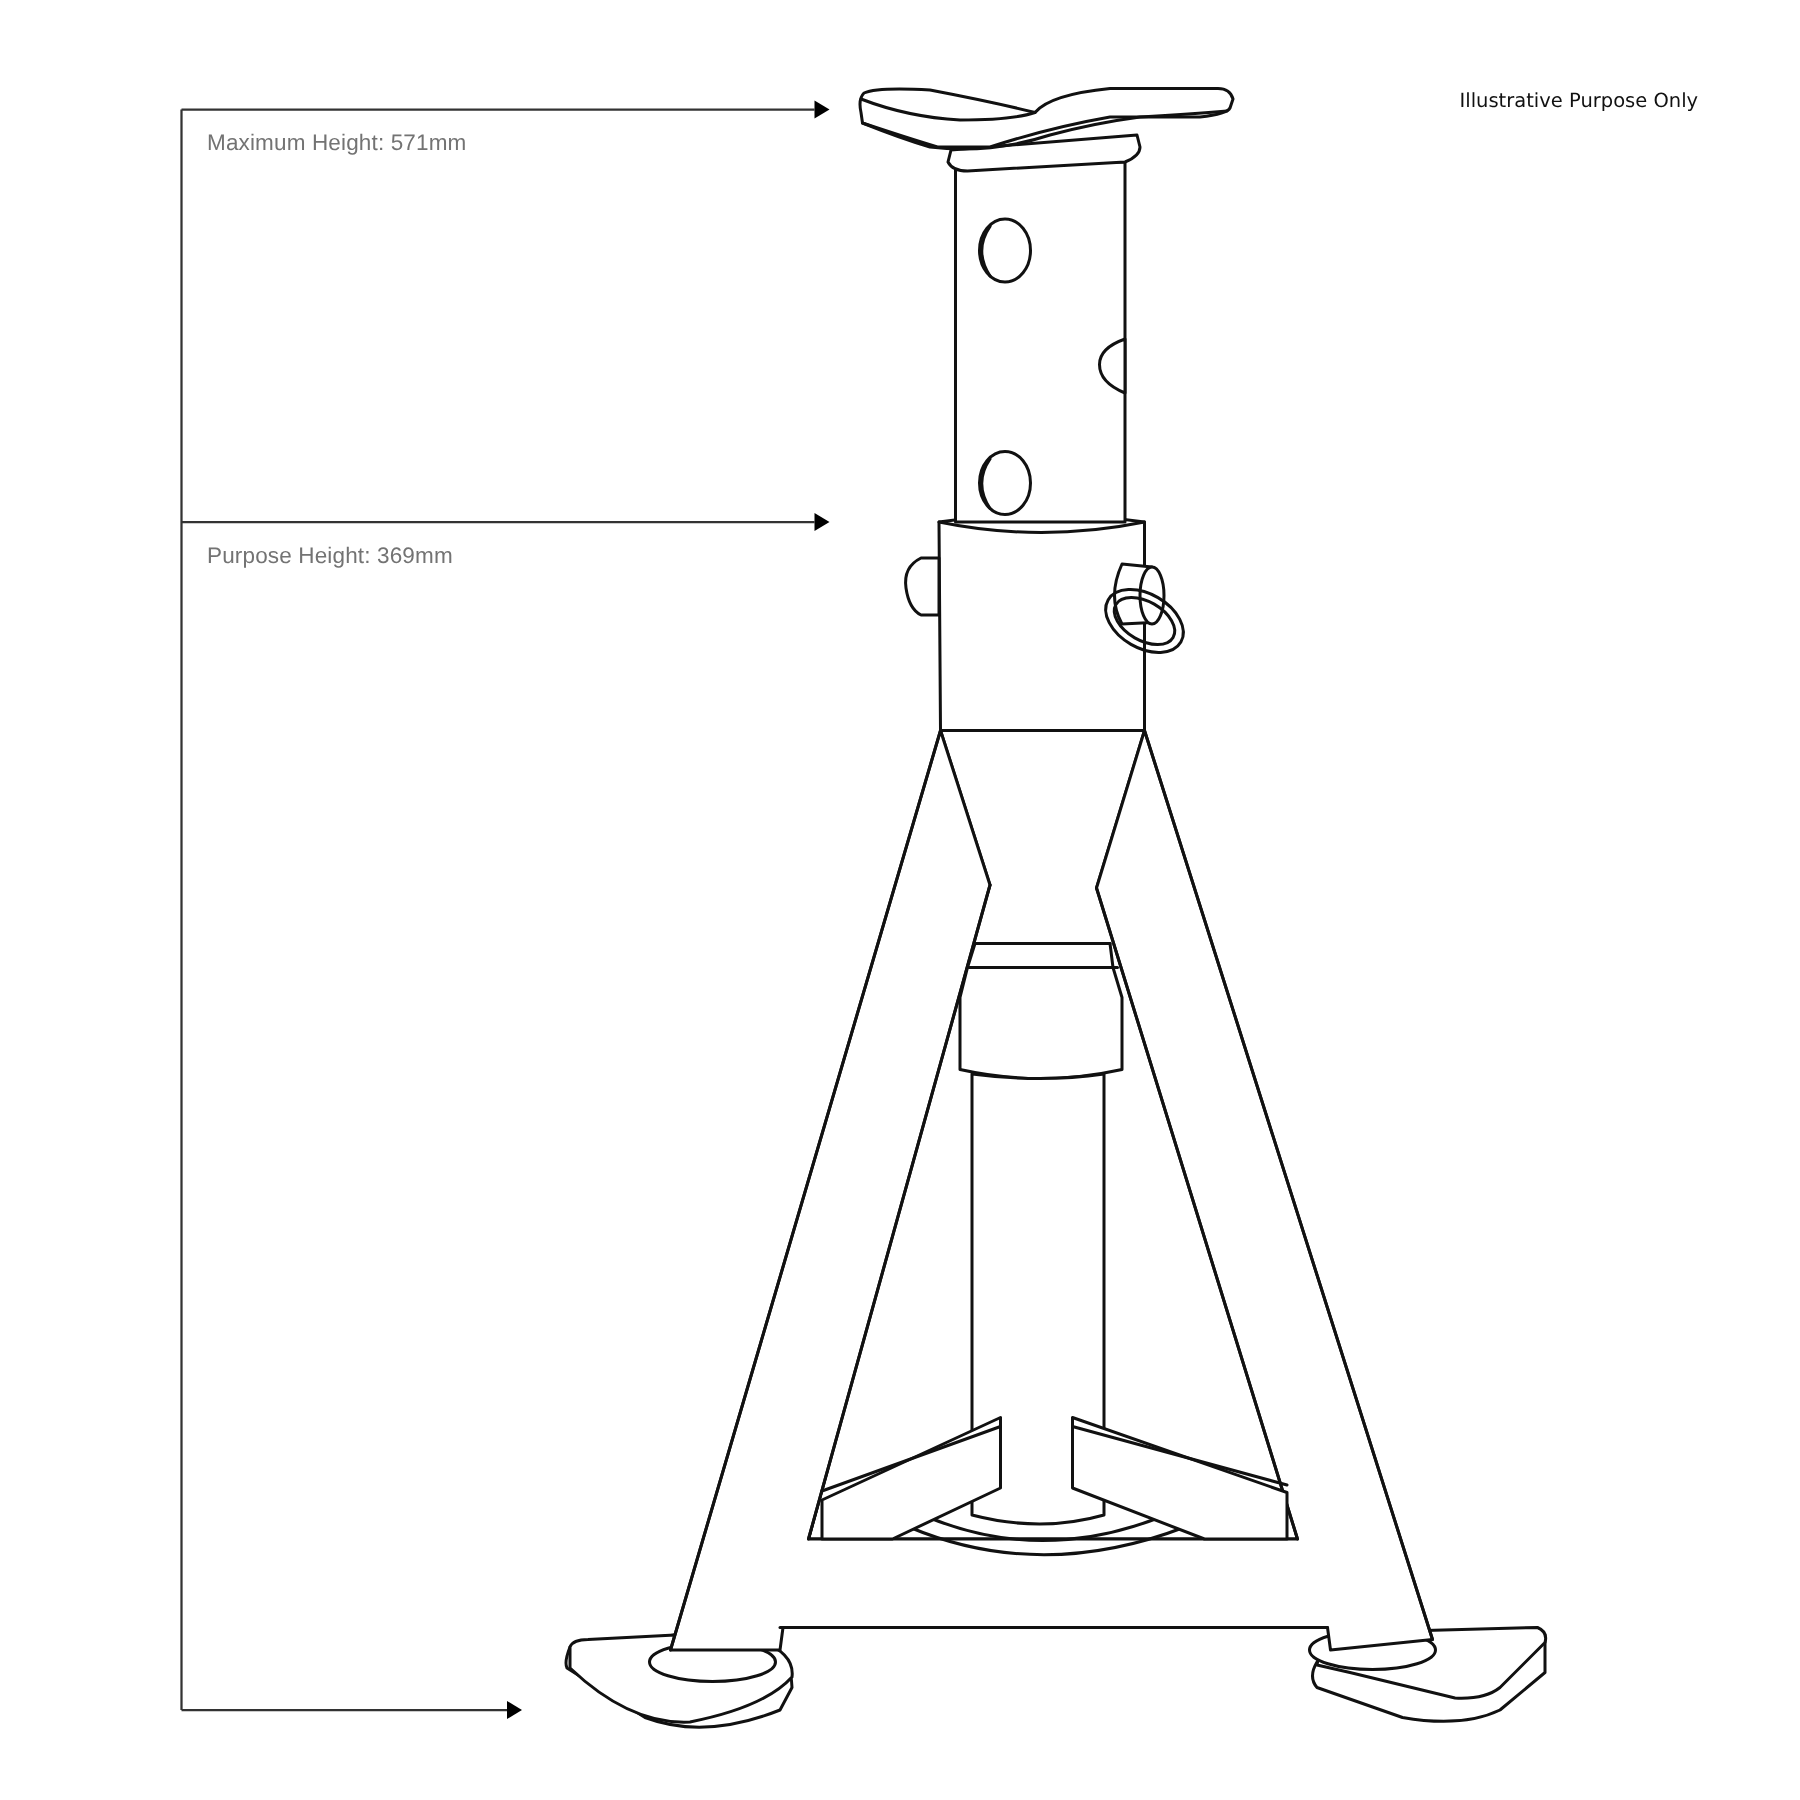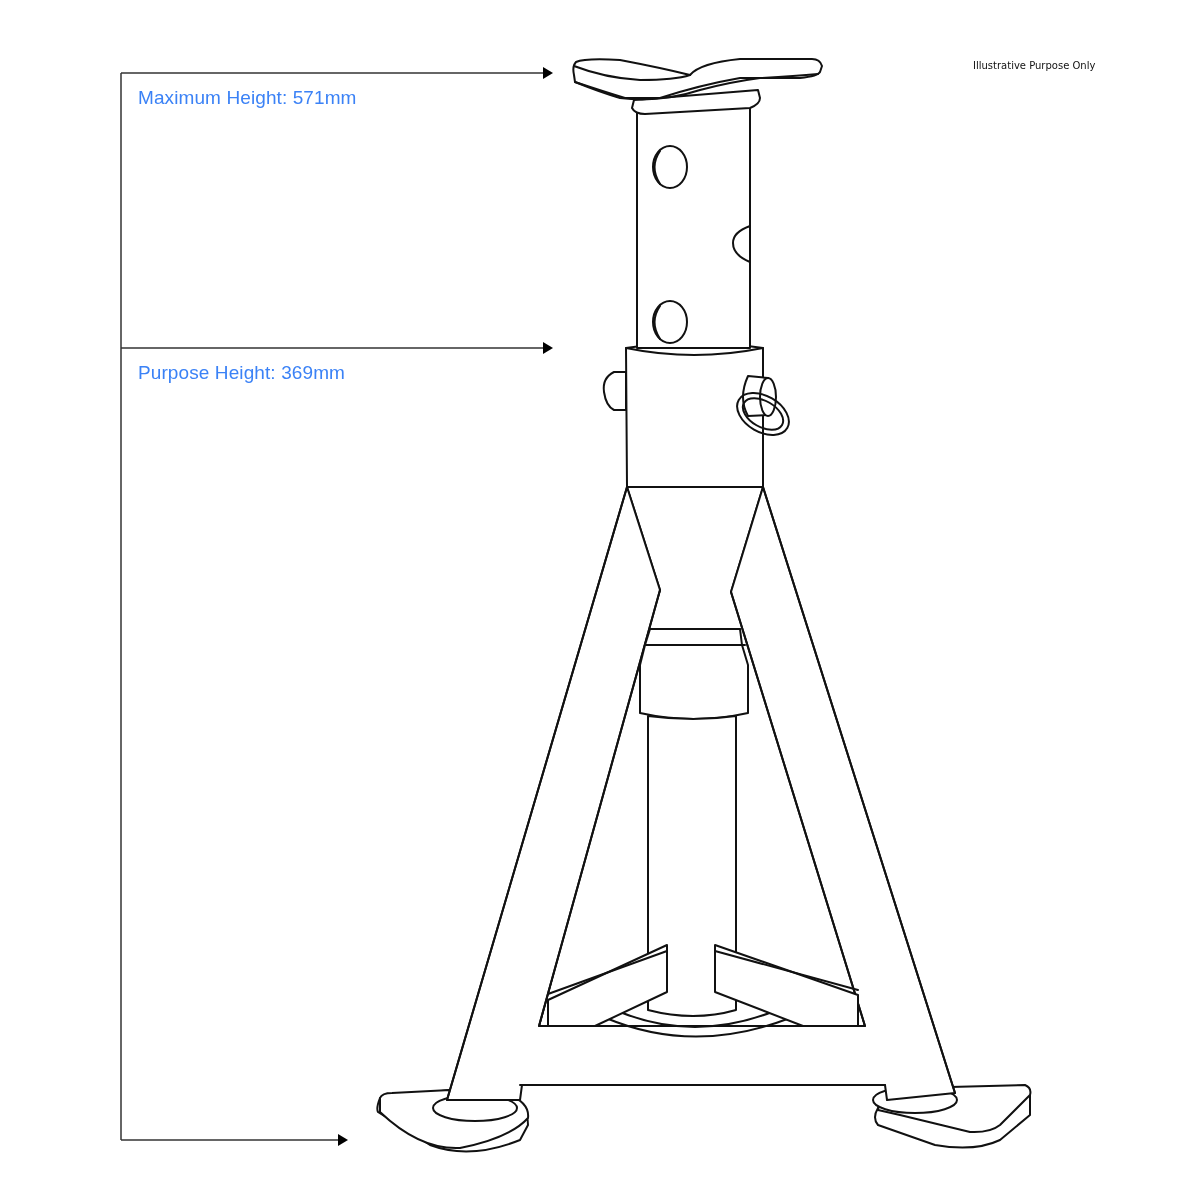--- a/index.html
+++ b/index.html
@@ -6,30 +6,30 @@
     .canvas {
       position: relative;
       width: 1200px;
       height: 1200px;
       background: #ffffff;
       overflow: hidden;
     }
     .label-dim {
       position: absolute;
       font-family: "Liberation Sans", sans-serif;
-      font-size: 19px;
+      font-size: 15px;
       font-weight: 500;
-      color: #3b82f6;
+      color: #737373;
       letter-spacing: 0.1px;
       white-space: nowrap;
     }
     .label-note {
       position: absolute;
       font-family: "DejaVu Sans", sans-serif;
-      font-size: 10px;
+      font-size: 13px;
       color: #111111;
       white-space: nowrap;
     }
     svg.drawing {
       position: absolute;
       left: 0; top: 0;
       width: 1200px; height: 1200px;
     }
     svg.drawing .ln {
       fill: #ffffff;

